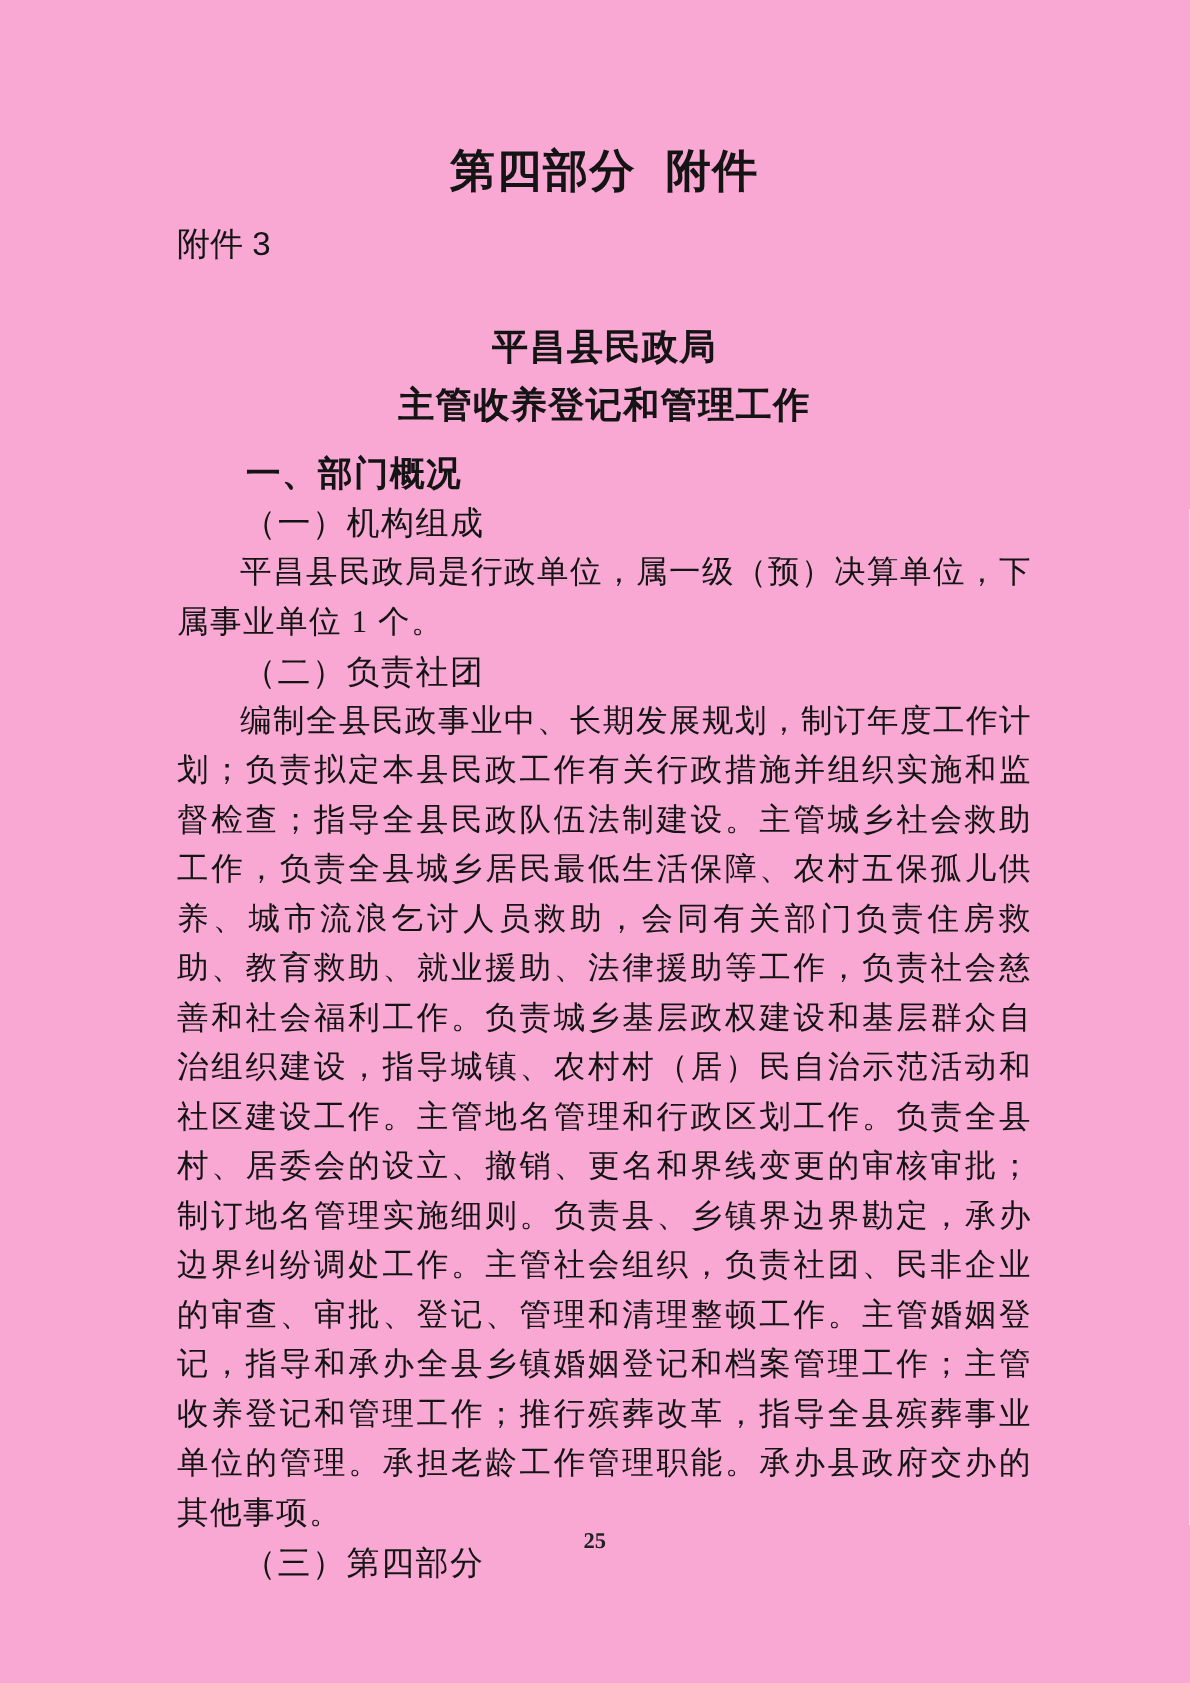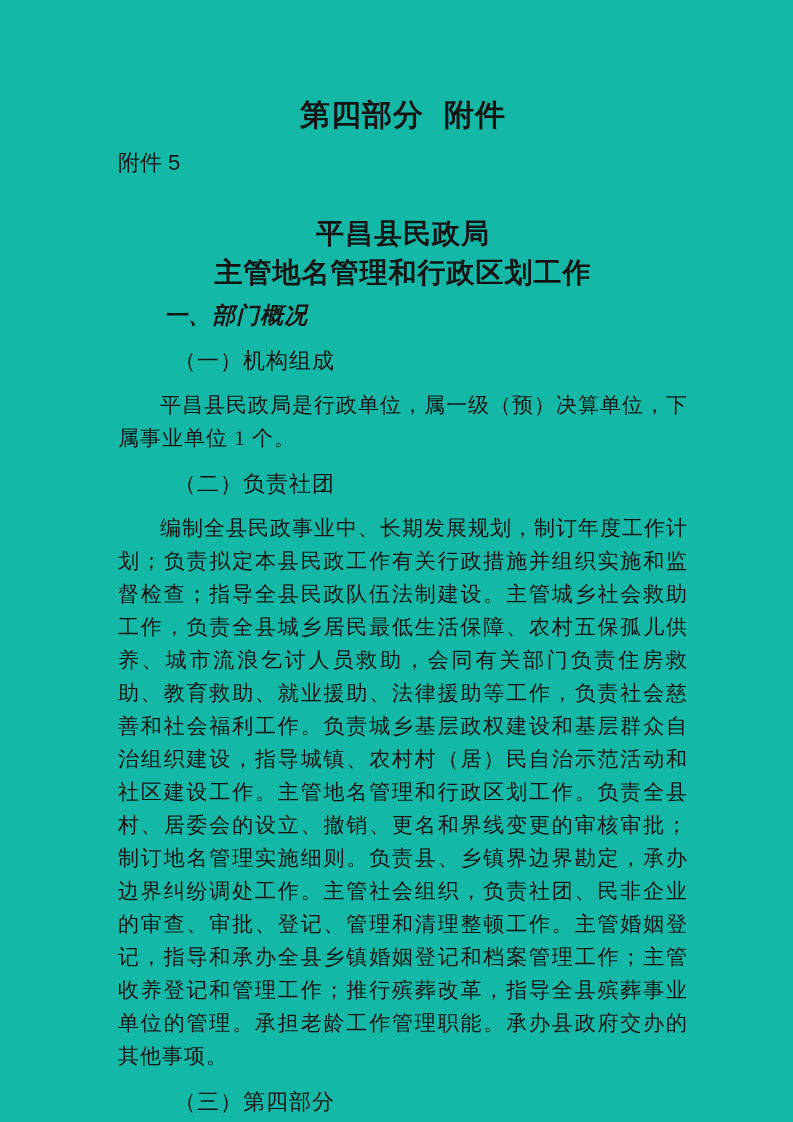--- a/index.html
+++ b/index.html
@@ -5,21 +5,21 @@
   html, body {
     margin: 0;
     padding: 0;
     background: #ffffff;
   }
   .page {
     position: relative;
     width: 793px;
     height: 1122px;
     margin: 0 auto;
-    background: #14b8a6;
+    background: #f9a8d4;
     color: #141414;
     box-sizing: border-box;
     padding: 0 105px 0 118px;
     overflow: hidden;
   }
   
   .section-title {
     margin: 96px 0 0 0;
     font-family: "Liberation Sans", "DejaVu Sans", sans-serif;
     font-weight: bold;
@@ -32,46 +32,45 @@
   .attachment-label {
     margin-top: 14px;
     font-family: "Liberation Sans", "DejaVu Sans", sans-serif;
     font-weight: normal;
     font-size: 22px;
     line-height: 30px;
     text-align: left;
   }
   .report-title {
     margin-top: 36px;
-    font-family: Liberation Serif, serif;
+    font-family: Liberation Mono, monospace;
     font-weight: bold;
-    font-size: 28px;
+    font-size: 24px;
     line-height: 39px;
     text-align: center;
     letter-spacing: 1px;
   }
   .content {
     margin-top: 7px;
     font-family: "Liberation Serif", "DejaVu Serif", serif;
     font-size: 21px;
     line-height: 33px;
     letter-spacing: 1px;
   }
   .chapter-heading {
     margin: 0;
     font-family: "Liberation Sans", "DejaVu Sans", sans-serif;
     font-weight: bold;
     font-size: 23px;
     line-height: 33px;
     text-indent: 2em;
     letter-spacing: 1px;
-    font-style: italic;
   }
   .sub-heading {
-    margin: 12px;
+    margin: 0;
     font-weight: normal;
     font-size: 22px;
     line-height: 33px;
     text-indent: 2em;
   }
   .para {
     margin: 0;
     text-align: justify;
     text-align-last: left;
     text-indent: 2em;
@@ -88,37 +87,38 @@
     color: #222;
   }
 </style>
 </head>
 <body>
 
 <div class="page">
 
   <h1 class="section-title">第四部分 附件</h1>
 
-  <div class="attachment-label">附件 5</div>
+  <div class="attachment-label">附件 3</div>
 
   <div class="report-title">
     <div>平昌县民政局</div>
-    <div>主管地名管理和行政区划工作</div>
+    <div>主管收养登记和管理工作</div>
   </div>
 
   <div class="content">
 
     <h2 class="chapter-heading">一、部门概况</h2>
 
     <h3 class="sub-heading">（一）机构组成</h3>
 
     <p class="para">平昌县民政局是行政单位，属一级（预）决算单位，下属事业单位 1 个。</p>
 
     <h3 class="sub-heading">（二）负责社团</h3>
 
     <p class="para">编制全县民政事业中、长期发展规划，制订年度工作计划；负责拟定本县民政工作有关行政措施并组织实施和监督检查；指导全县民政队伍法制建设。主管城乡社会救助工作，负责全县城乡居民最低生活保障、农村五保孤儿供养、城市流浪乞讨人员救助，会同有关部门负责住房救助、教育救助、就业援助、法律援助等工作，负责社会慈善和社会福利工作。负责城乡基层政权建设和基层群众自治组织建设，指导城镇、农村村（居）民自治示范活动和社区建设工作。主管地名管理和行政区划工作。负责全县村、居委会的设立、撤销、更名和界线变更的审核审批；制订地名管理实施细则。负责县、乡镇界边界勘定，承办边界纠纷调处工作。主管社会组织，负责社团、民非企业的审查、审批、登记、管理和清理整顿工作。主管婚姻登记，指导和承办全县乡镇婚姻登记和档案管理工作；主管收养登记和管理工作；推行殡葬改革，指导全县殡葬事业单位的管理。承担老龄工作管理职能。承办县政府交办的其他事项。</p>
 
     <h3 class="sub-heading">（三）第四部分</h3>
 
   </div>
 
+  <div class="page-number">25</div>
 
 </div>
 
 </body></html>

